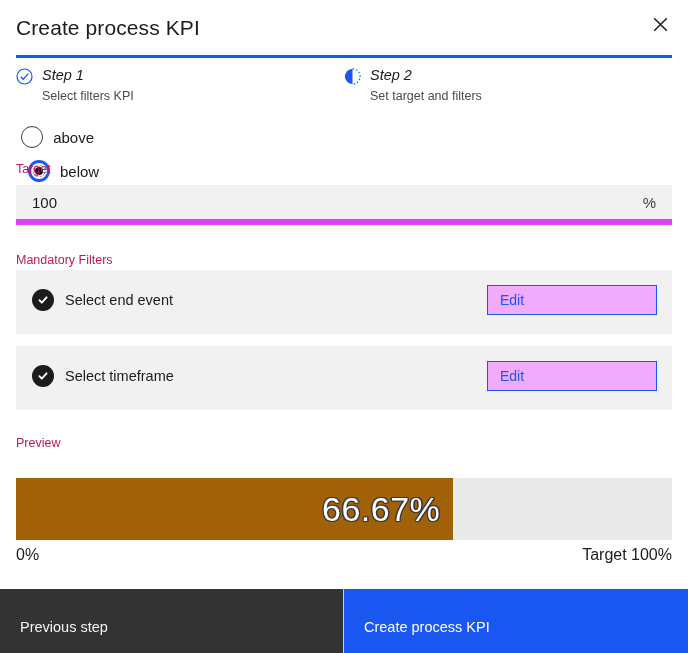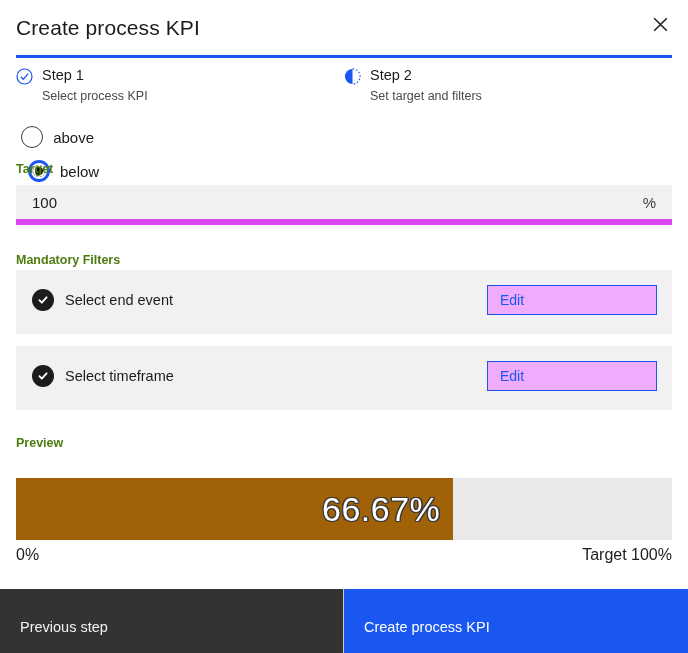--- a/index.html
+++ b/index.html
@@ -65,20 +65,21 @@
     width: 656px;
     display: flex;
   }
   .step { display: flex; gap: 9px; width: 328px; align-items: flex-start; }
   .step-icon { width: 17px; height: 17px; margin-top: 2px; flex: 0 0 17px; }
   .step-icon svg { display: block; }
   .step-name {
     font-size: 14.5px;
     color: #1c1c1c;
     line-height: 17px;
+    font-style: italic;
   }
   .step-sub {
     font-size: 12.5px;
     color: #4a4a4a;
     margin-top: 5px;
     line-height: 14px;
   }
 
   
   .radio-row {
@@ -125,23 +126,22 @@
     width: 12px; height: 12px;
     border-radius: 50%;
     background: #111111;
     box-shadow: inset 0 0 0 2px #ffffff, inset 0 0 0 3.4px #111111;
   }
   .radio-label { font-size: 15px; color: #1c1c1c; }
 
   
   .field-label {
     font-size: 12.5px;
-    color: #4d7c0f;
+    color: #be185d;
     line-height: 14px;
-    font-weight: bold;
   }
 
   .target-label { position: absolute; top: 162px; left: 16px; }
 
   .target-field {
     position: absolute;
     top: 185px;
     left: 16px;
     width: 656px;
     height: 40px;
@@ -310,21 +310,21 @@
 
     <div class="step">
       <span class="step-icon">
         <svg width="17" height="17" viewBox="0 0 17 17" aria-hidden="true">
           <circle cx="8.5" cy="8.5" r="7.5" fill="none" stroke="#1a56f0" stroke-width="1.2"></circle>
           <path d="M4.8 8.7 L7.3 11.2 L12.2 5.6" fill="none" stroke="#1a56f0" stroke-width="1.3"></path>
         </svg>
       </span>
       <span>
         <span class="step-name">Step 1</span>
-        <div class="step-sub">Select process KPI</div>
+        <div class="step-sub">Select filters KPI</div>
       </span>
     </div>
 
     <div class="step">
       <span class="step-icon">
         <svg width="17" height="17" viewBox="0 0 17 17" aria-hidden="true">
           <path d="M8.5 0.9 A7.6 7.6 0 0 0 8.5 16.1 Z" fill="#1a56f0"></path>
           <path d="M8.5 0.9 A7.6 7.6 0 0 1 8.5 16.1" fill="none" stroke="#1a56f0" stroke-width="1.2" stroke-dasharray="1.6 1.9"></path>
         </svg>
       </span>

